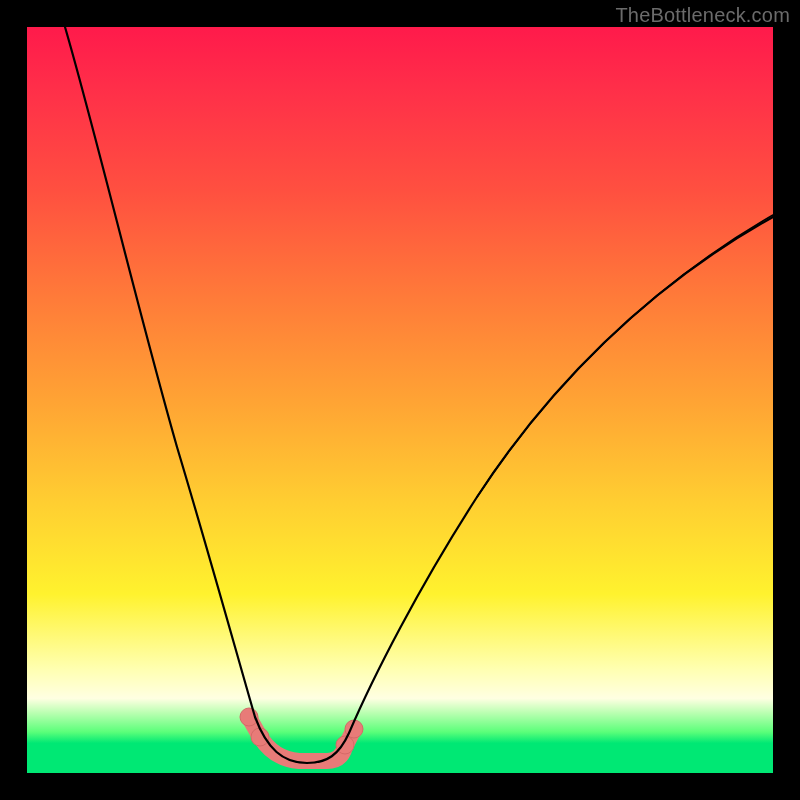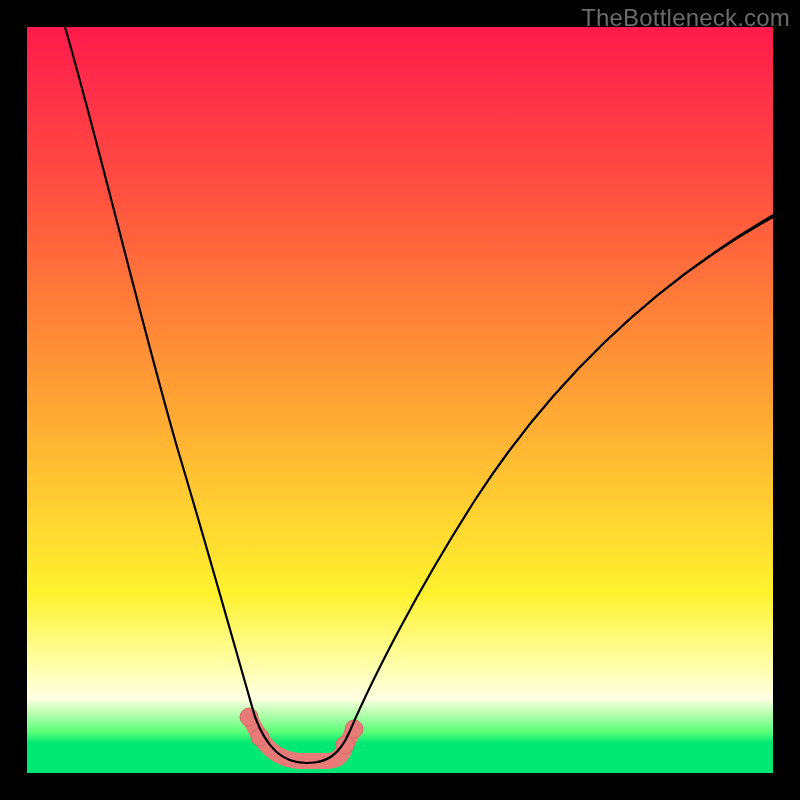--- a/index.html
+++ b/index.html
@@ -41,21 +41,21 @@
       #5bff7a 94.5%,
       #00e874 96%,
       #00e874 100%
     );
   }
   .watermark {
     position: absolute;
     top: 4px;
     right: 10px;
     color: #6b6b6b;
-    font-size: 24px;
+    font-size: 20px;
     font-weight: 500;
     letter-spacing: 0.2px;
   }
   svg.curves {
     position: absolute;
     left: 0;
     top: 0;
     width: 746px;
     height: 746px;
     overflow: visible;

